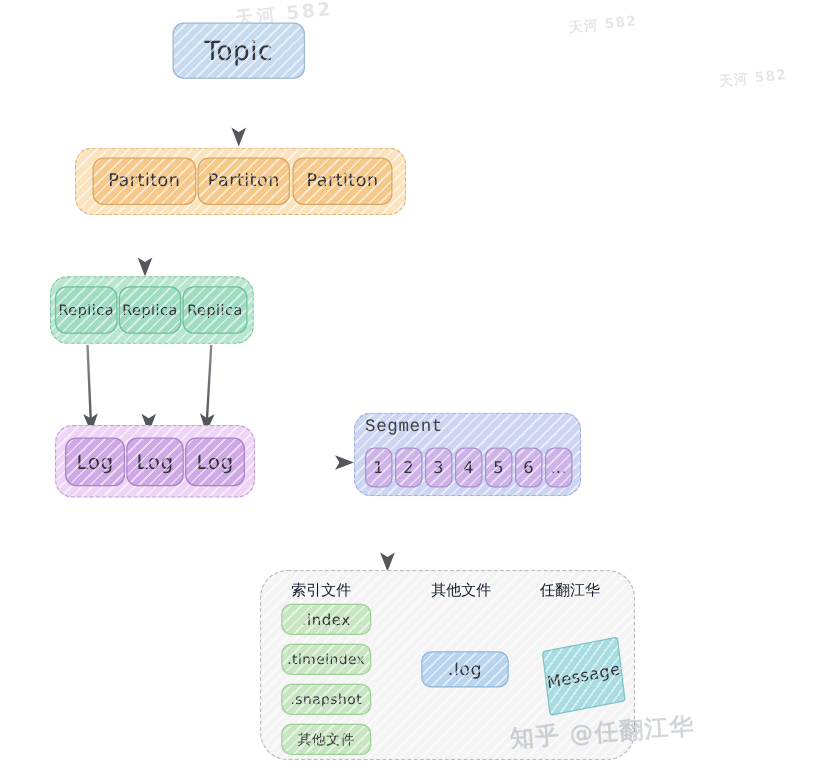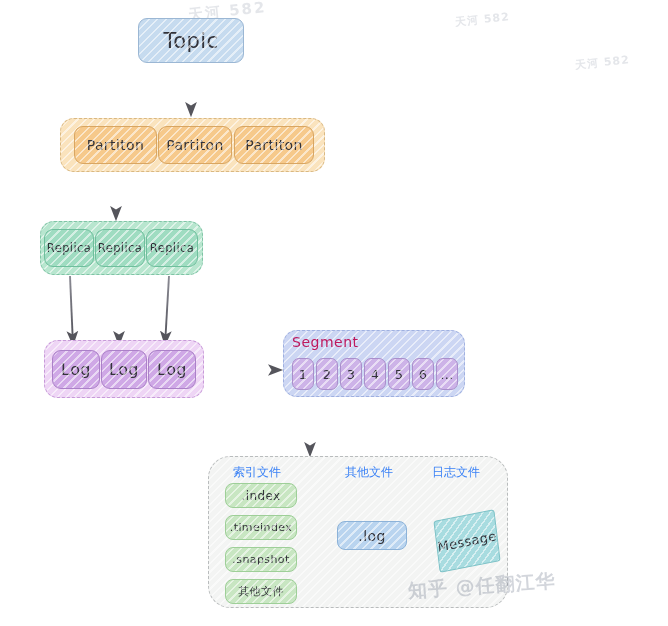--- a/index.html
+++ b/index.html
@@ -114,28 +114,29 @@
   }
   .box-message {
     background: #a8dce0;
     border: 1.4px solid #7ec2c7;
     border-radius: 3px;
     transform: rotate(-11deg) skewX(-4deg);
   }
 
   .seg-title {
     position: absolute;
-    color: #be185d;
+    color: #404040;
     white-space: nowrap;
     letter-spacing: 0.5px;
+    font-family: Liberation Mono, monospace;
   }
 
   .col-header {
     position: absolute;
-    color: #3b82f6;
+    color: #0f172a;
     white-space: nowrap;
     font-family: Liberation Serif, serif;
     font-size: 12px;
   }
 
   svg.arrows {
     position: absolute;
     left: 0; top: 0;
     width: 668px;
     height: 626px;
@@ -273,21 +274,21 @@
 
   <div class="group files-group hatch" style="left:208px; top:456px; width:300px; height:152px;"></div>
 
   <div class="col-header" style="left:233px; top:464px;">
     <span>索引文件</span>
   </div>
   <div class="col-header" style="left:345px; top:464px;">
     <span>其他文件</span>
   </div>
   <div class="col-header" style="left:432px; top:464px;">
-    <span>日志文件</span>
+    <span>任翻江华</span>
   </div>
 
   <div class="node box-index hatch" style="left:225px; top:483px; width:72px; height:25px; font-size:12px;">
     <span>.index</span>
   </div>
   <div class="node box-index hatch" style="left:225px; top:515px; width:72px; height:25px; font-size:11px;">
     <span>.timeindex</span>
   </div>
   <div class="node box-index hatch" style="left:225px; top:547px; width:72px; height:25px; font-size:11px;">
     <span>.snapshot</span>

